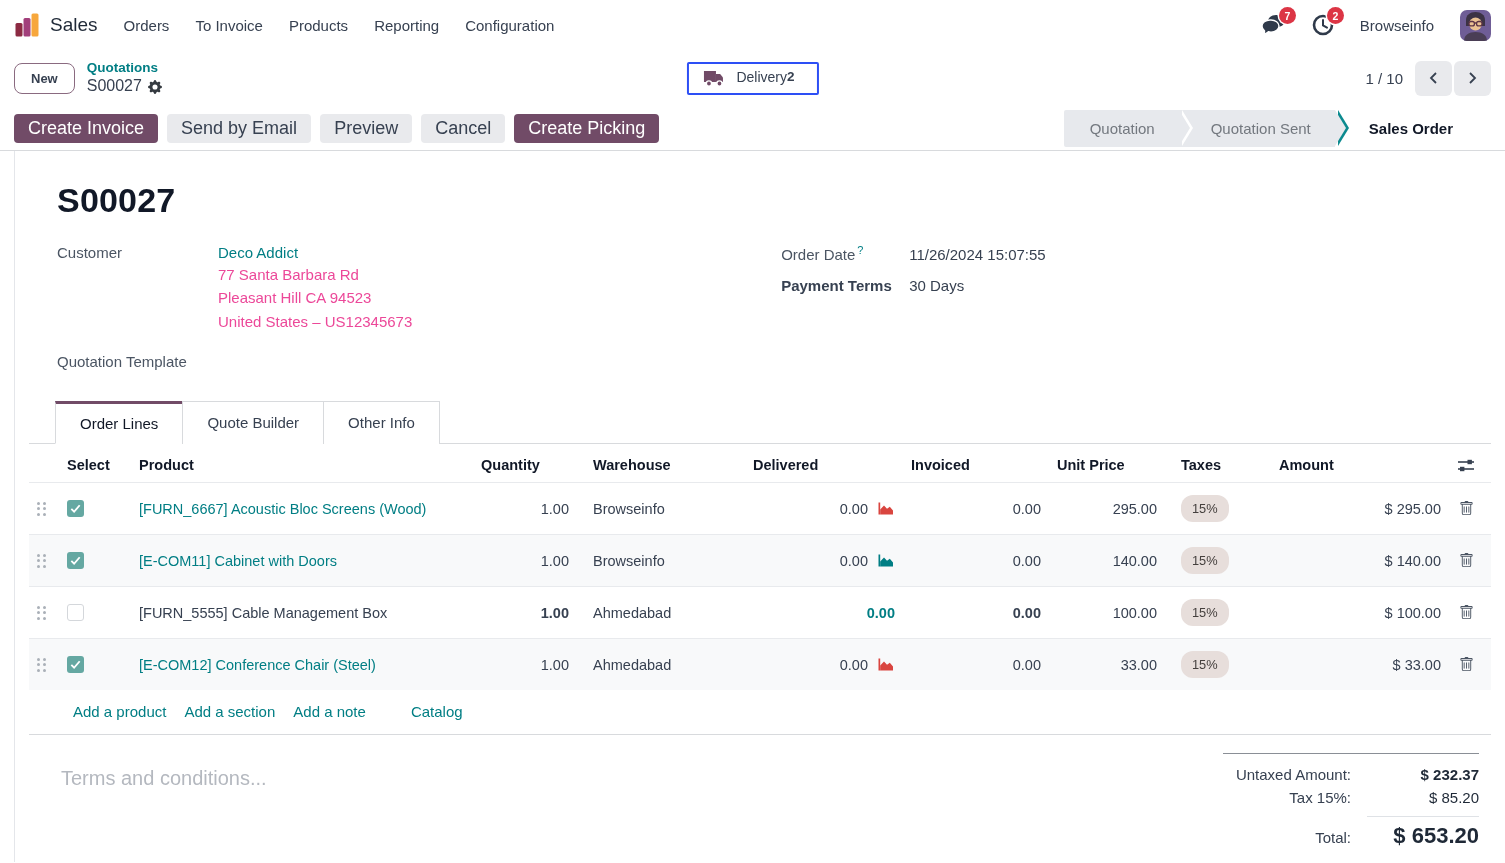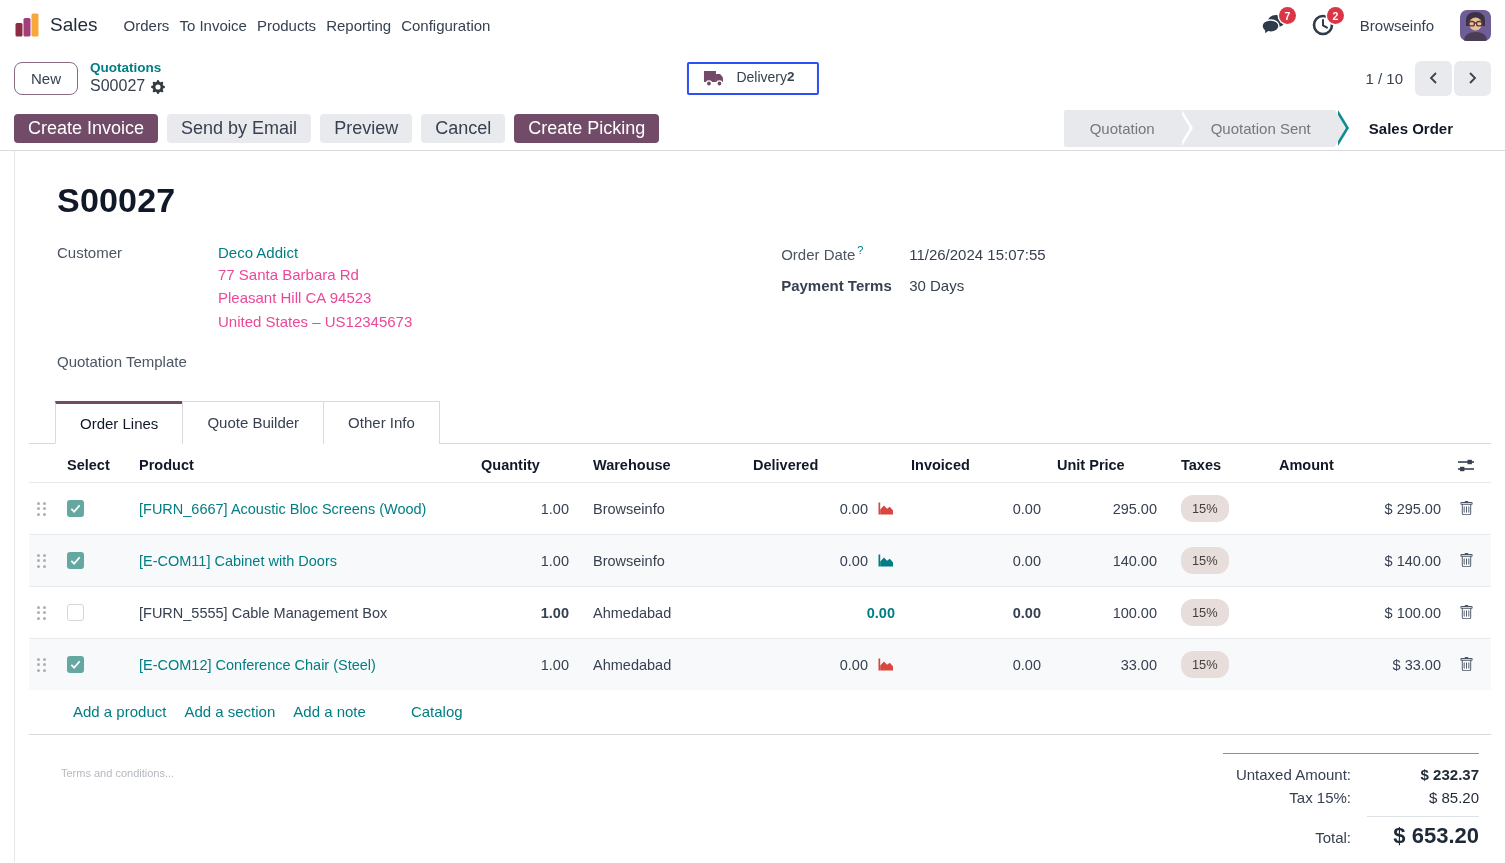--- a/index.html
+++ b/index.html
@@ -11,38 +11,38 @@
   }
   :root{
     --primary:#714B67; --teal:#017E84; --grayline:#d8dadd;
     --btn-gray:#e9eaed; --dark:#111827; --muted:#4b5563;
   }
 
   
   .topbar { height:50px; display:flex; align-items:center; padding:0 14px; background:#fff; }
   .brand { display:flex; align-items:center; gap:10px; margin-right:26px; }
   .app-name { font-size:19px; font-weight:500; color:#1f2937; }
-  .menu { display:flex; gap:10px; }
+  .menu { display:flex; gap:26px; }
   .menu-item { color:#374151; font-size:15px; cursor:pointer; }
   .topbar-right { margin-left:auto; display:flex; align-items:center; gap:26px; }
   .icon-badge-wrap { position:relative; display:flex; align-items:center; cursor:pointer; }
   .badge {
     position:absolute; top:-7px; right:-10px; min-width:17px; height:17px;
     background:#dc3545; color:#fff; font-size:10.5px; font-weight:700;
     border-radius:50%; display:flex; align-items:center; justify-content:center;
     padding:0 4px; box-shadow:0 0 0 1.5px #fff;
   }
   .user-name { color:#374151; font-size:15px; }
   .avatar { width:31px; height:31px; border-radius:7px; overflow:hidden; display:block; }
 
   
   .control-row { height:56px; display:flex; align-items:center; padding:0 14px; position:relative; }
   .btn-new {
     background:#fff; border:1px solid #8a6a80; color:#374151;
-    font-size:15px; font-weight:400; padding:7px 16px; border-radius:8px; cursor:pointer;
+    font-size:13px; font-weight:700; padding:7px 16px; border-radius:8px; cursor:pointer;
     font-family:inherit;
   }
   .crumbs { margin-left:12px; display:flex; flex-direction:column; justify-content:center; line-height:1.3; }
   .crumb-parent { color:var(--teal); font-size:13.5px; font-weight:600; cursor:pointer; }
   .crumb-current { color:#374151; font-size:16px; display:flex; align-items:center; gap:6px; }
   .smart-btn {
     position:absolute; left:50%; transform:translateX(-50%);
     display:flex; align-items:center; gap:10px;
     border:2px solid #2d4ff5; background:#fff; border-radius:2px;
     padding:5px 22px 5px 14px; cursor:pointer; font-family:inherit;
@@ -151,21 +151,21 @@
   .trash-btn { background:none; border:none; cursor:pointer; display:inline-flex; padding:2px; }
   .opt-col-btn { background:none; border:none; cursor:pointer; display:inline-flex; padding:0; vertical-align:middle; }
 
   
   .line-links { display:flex; gap:18px; padding:13px 0 14px 44px; border-bottom:1px solid var(--grayline); font-size:15px; }
   .line-links a { color:var(--teal); text-decoration:none; cursor:pointer; }
   .link-catalog { margin-left:27px; }
 
   
   .bottom-zone { display:flex; justify-content:space-between; padding:18px 12px 0 32px; }
-  .notes-placeholder { color:#b4b8bf; font-size:11px; margin-top:14px; }
+  .notes-placeholder { color:#b4b8bf; font-size:20px; margin-top:14px; }
   .totals { width:256px; border-top:1px solid #8a8f96; padding-top:9px; }
   .t-row { display:grid; grid-template-columns:1fr 112px; align-items:baseline; padding:3px 0; }
   .t-label { text-align:right; color:#374151; padding-right:16px; font-size:15px; }
   .t-val { text-align:right; font-size:15px; color:#1f2937; }
   .t-val-bold { font-weight:700; }
   .t-total { margin-top:4px; }
   .t-total .t-val { font-size:22px; font-weight:700; border-top:1px solid #dfe2e6; padding-top:6px; }
   .t-total .t-label { font-size:15px; }
 </style>
 </head>

